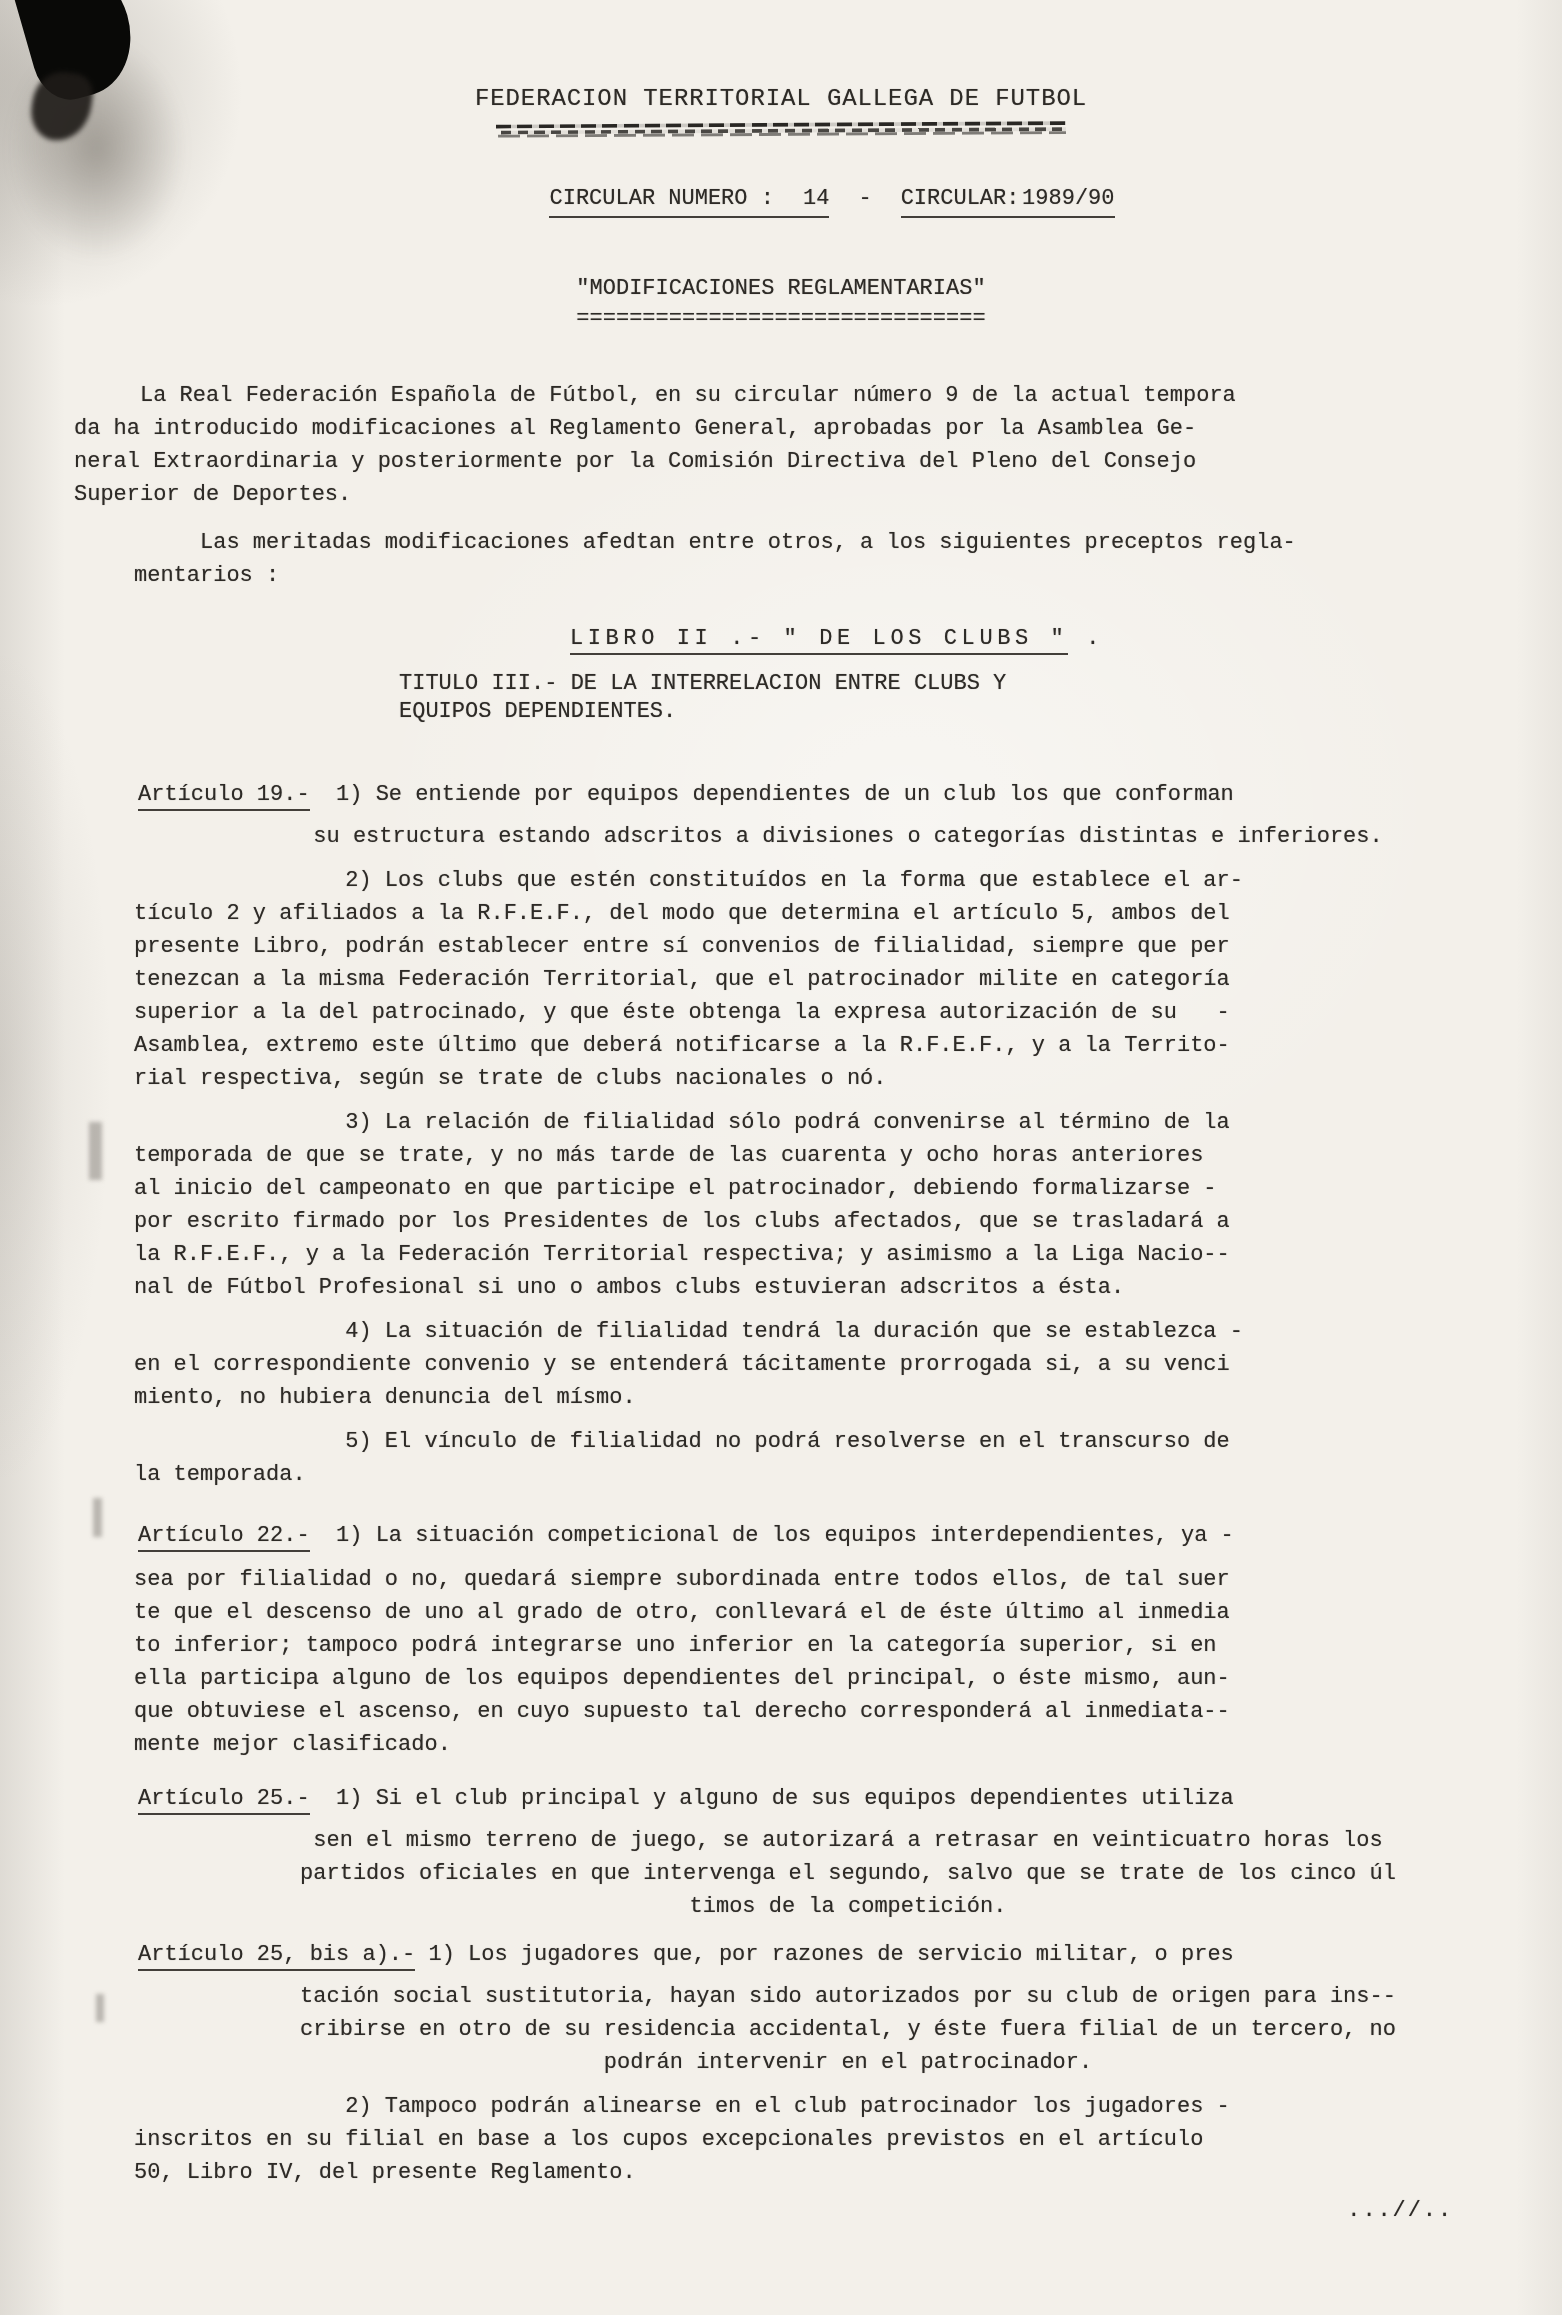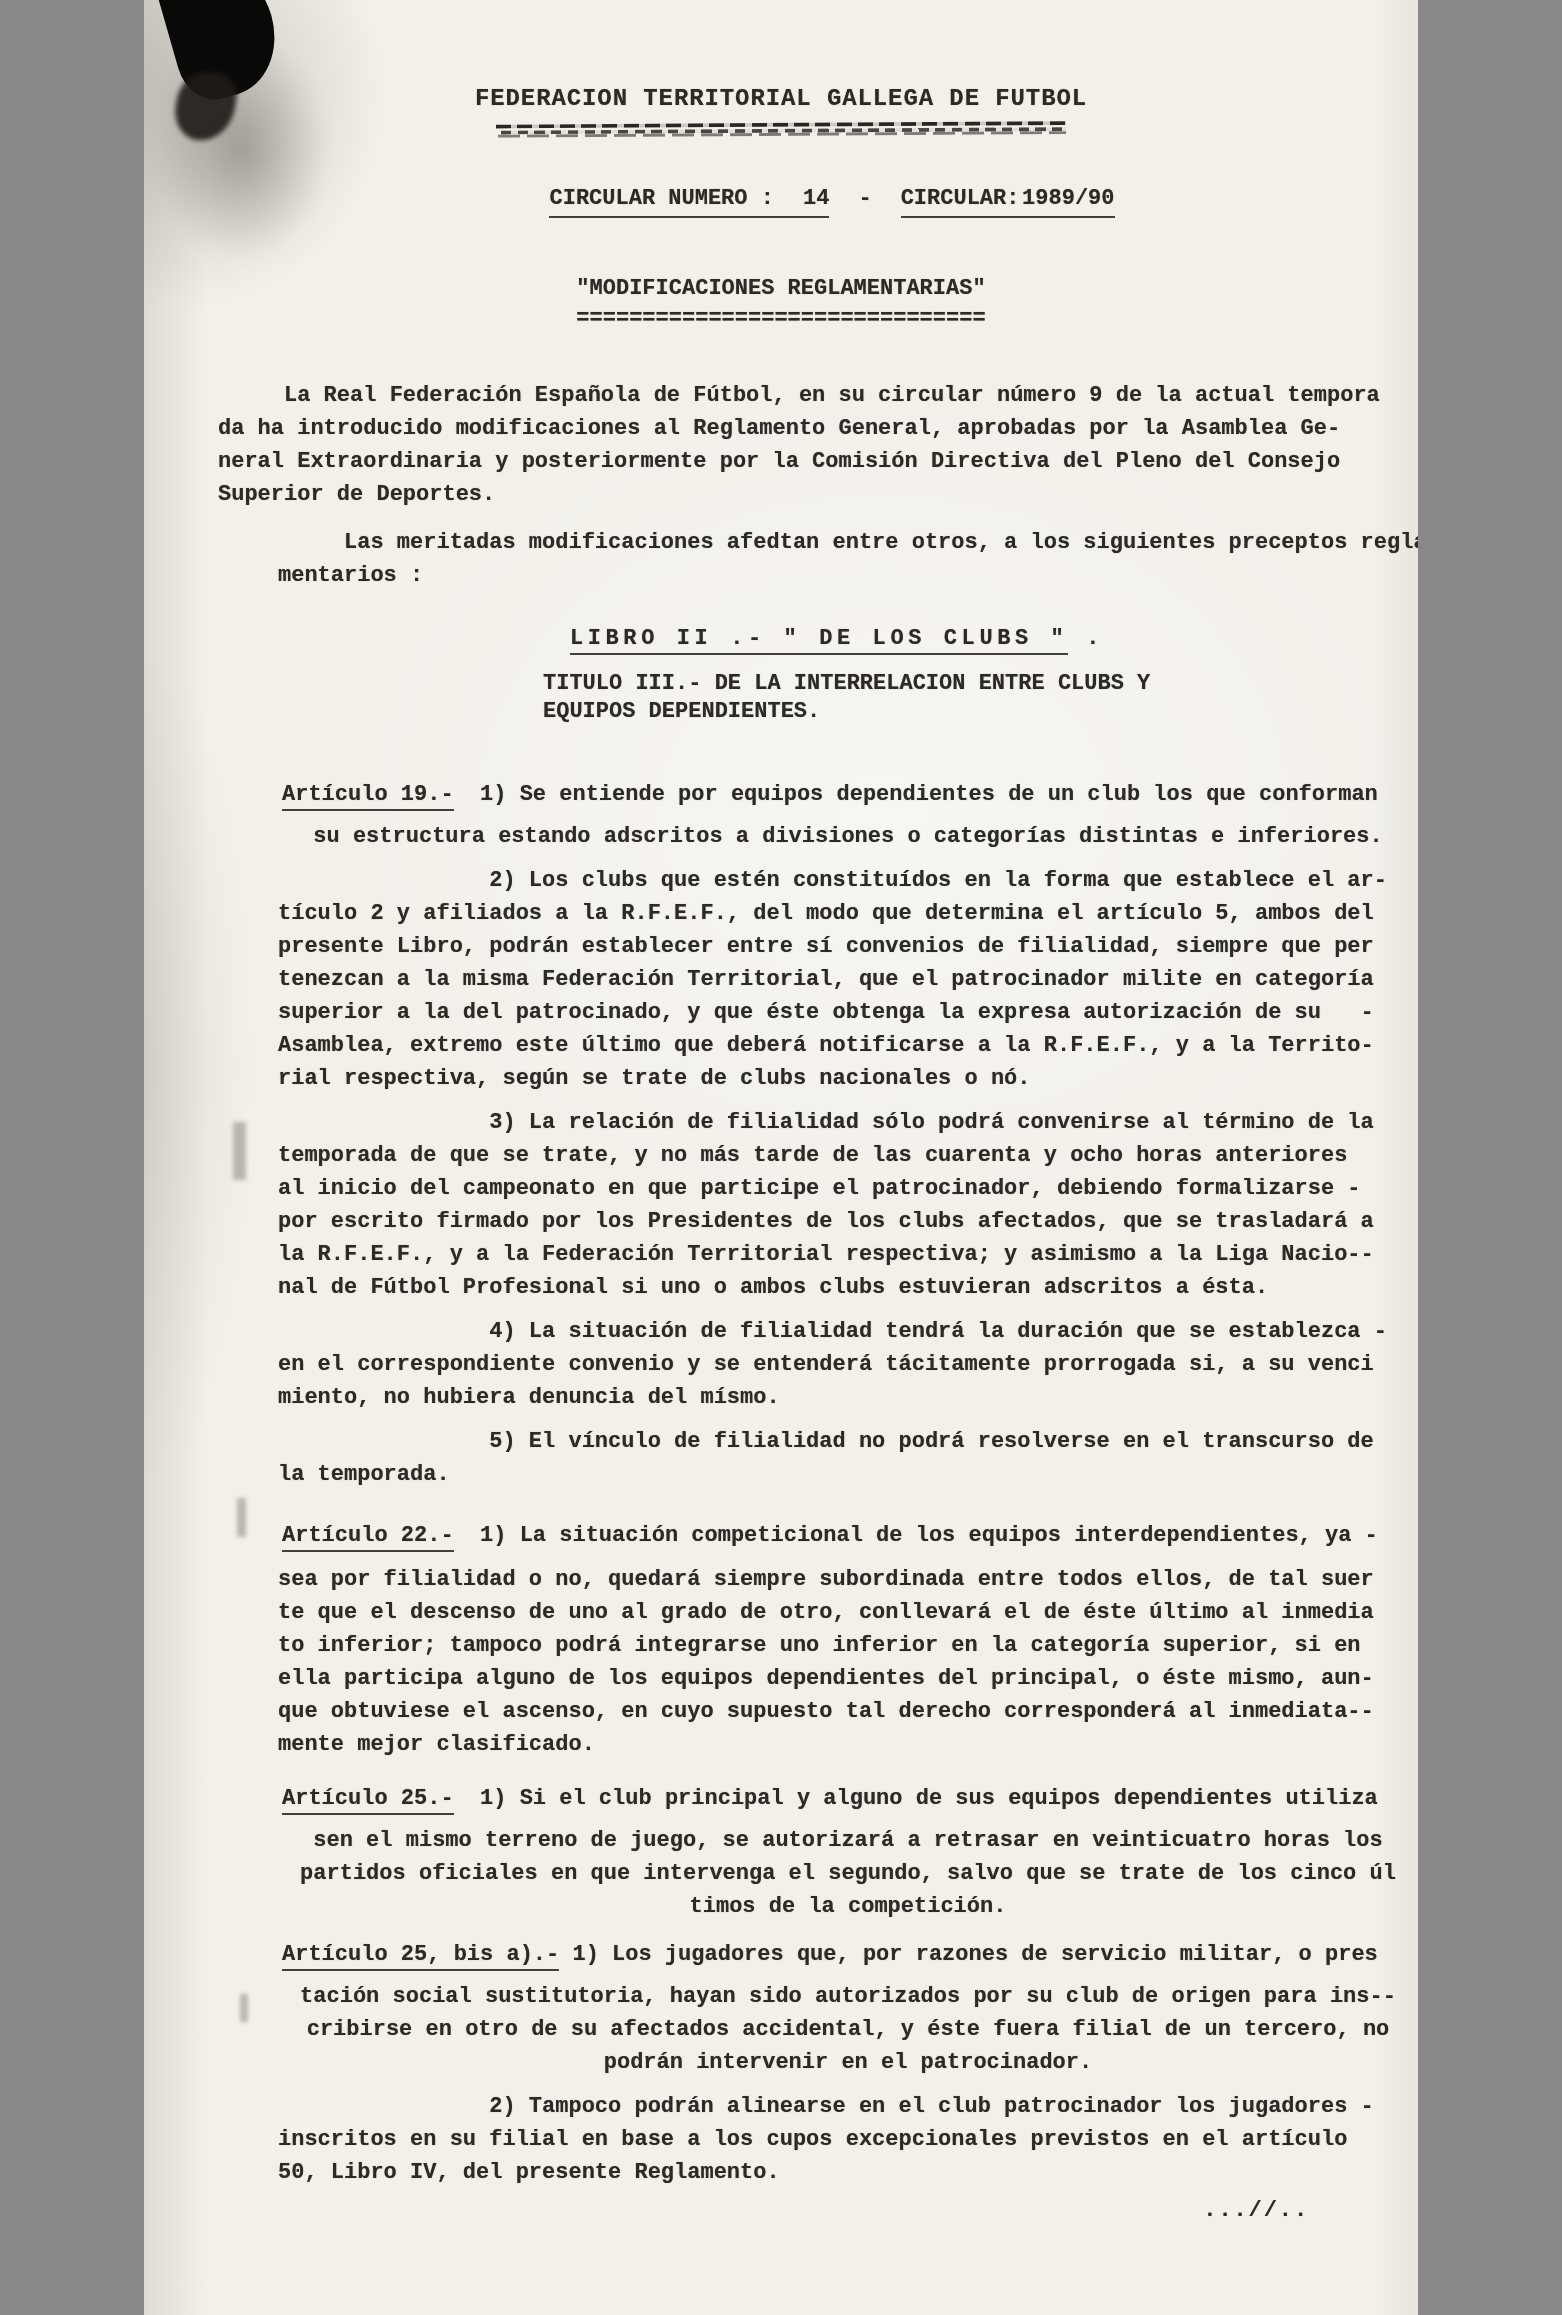--- a/index.html
+++ b/index.html
@@ -1,30 +1,29 @@
 <!DOCTYPE html>
 <html style="font-size:15px"><head>
 <meta charset="utf-8">
 <style>
   html,body{margin:0;padding:0;background:#888;}
   .page{
     position:relative;
-    width:1274px;height:2315px;
+    width:1562px;height:2315px;
     margin:0 auto;
     overflow:hidden;
     background:
       radial-gradient(278px 297px at 42px 93px, rgba(105,100,92,.30), rgba(105,100,92,0) 72%),
       radial-gradient(148px 557px at 0px 1067px, rgba(120,114,106,.14), rgba(120,114,106,0) 75%),
       radial-gradient(835px 649px at 58% 35%, rgba(255,255,255,.40), rgba(255,255,255,0) 65%),
       linear-gradient(90deg, rgba(140,134,126,.20), rgba(140,134,126,0) 65px),
       linear-gradient(270deg, rgba(140,134,126,.10), rgba(140,134,126,0) 46px),
       #f3f0ea;
     font-family:"Liberation Mono","DejaVu Sans Mono",monospace;
     color:#2d2a26;
-    font-weight:bold;
   }
   
   .blob-main{position:absolute;left:26px;top:-32px;width:104px;height:128px;
     background:#090907;border-radius:14% 68% 74% 46%;transform:rotate(-16deg);}
   .blob-tail{position:absolute;left:32px;top:72px;width:59px;height:69px;
     background:rgba(30,27,23,.9);border-radius:62% 40% 72% 55%;filter:blur(2.8px);transform:rotate(8deg);}
   .smudge{position:absolute;left:9.3px;top:37px;width:176px;height:223px;
     background:radial-gradient(closest-side, rgba(95,89,80,.45), rgba(95,89,80,0));filter:blur(6.5px);}
   .edge-mark{position:absolute;background:rgba(80,75,68,.35);filter:blur(1.9px);}
   .em1{left:89px;top:1122px;width:13px;height:58px;}
@@ -143,21 +142,21 @@
   <div class="article a25">
     <div class="txt art-head"><span class="u">Artículo 25.-</span><span>  1) Si el club principal y alguno de sus equipos dependientes utiliza</span></div>
     <div class="txt para para-first">sen el mismo terreno de juego, se autorizará a retrasar en veinticuatro horas los
 partidos oficiales en que intervenga el segundo, salvo que se trate de los cinco úl
 timos de la competición.</div>
   </div>
 
   <div class="article a25bis">
     <div class="txt art-head"><span class="u">Artículo 25, bis a).-</span><span> 1) Los jugadores que, por razones de servicio militar, o pres</span></div>
     <div class="txt para para-first">tación social sustitutoria, hayan sido autorizados por su club de origen para ins--
-cribirse en otro de su afectados accidental, y éste fuera filial de un tercero, no
+cribirse en otro de su residencia accidental, y éste fuera filial de un tercero, no
 podrán intervenir en el patrocinador.</div>
     <div class="txt para para-wide">                2) Tampoco podrán alinearse en el club patrocinador los jugadores -
 inscritos en su filial en base a los cupos excepcionales previstos en el artículo
 50, Libro IV, del presente Reglamento.</div>
   </div>
 
   <div class="txt continuation">...//..</div>
 
 </div>
 

